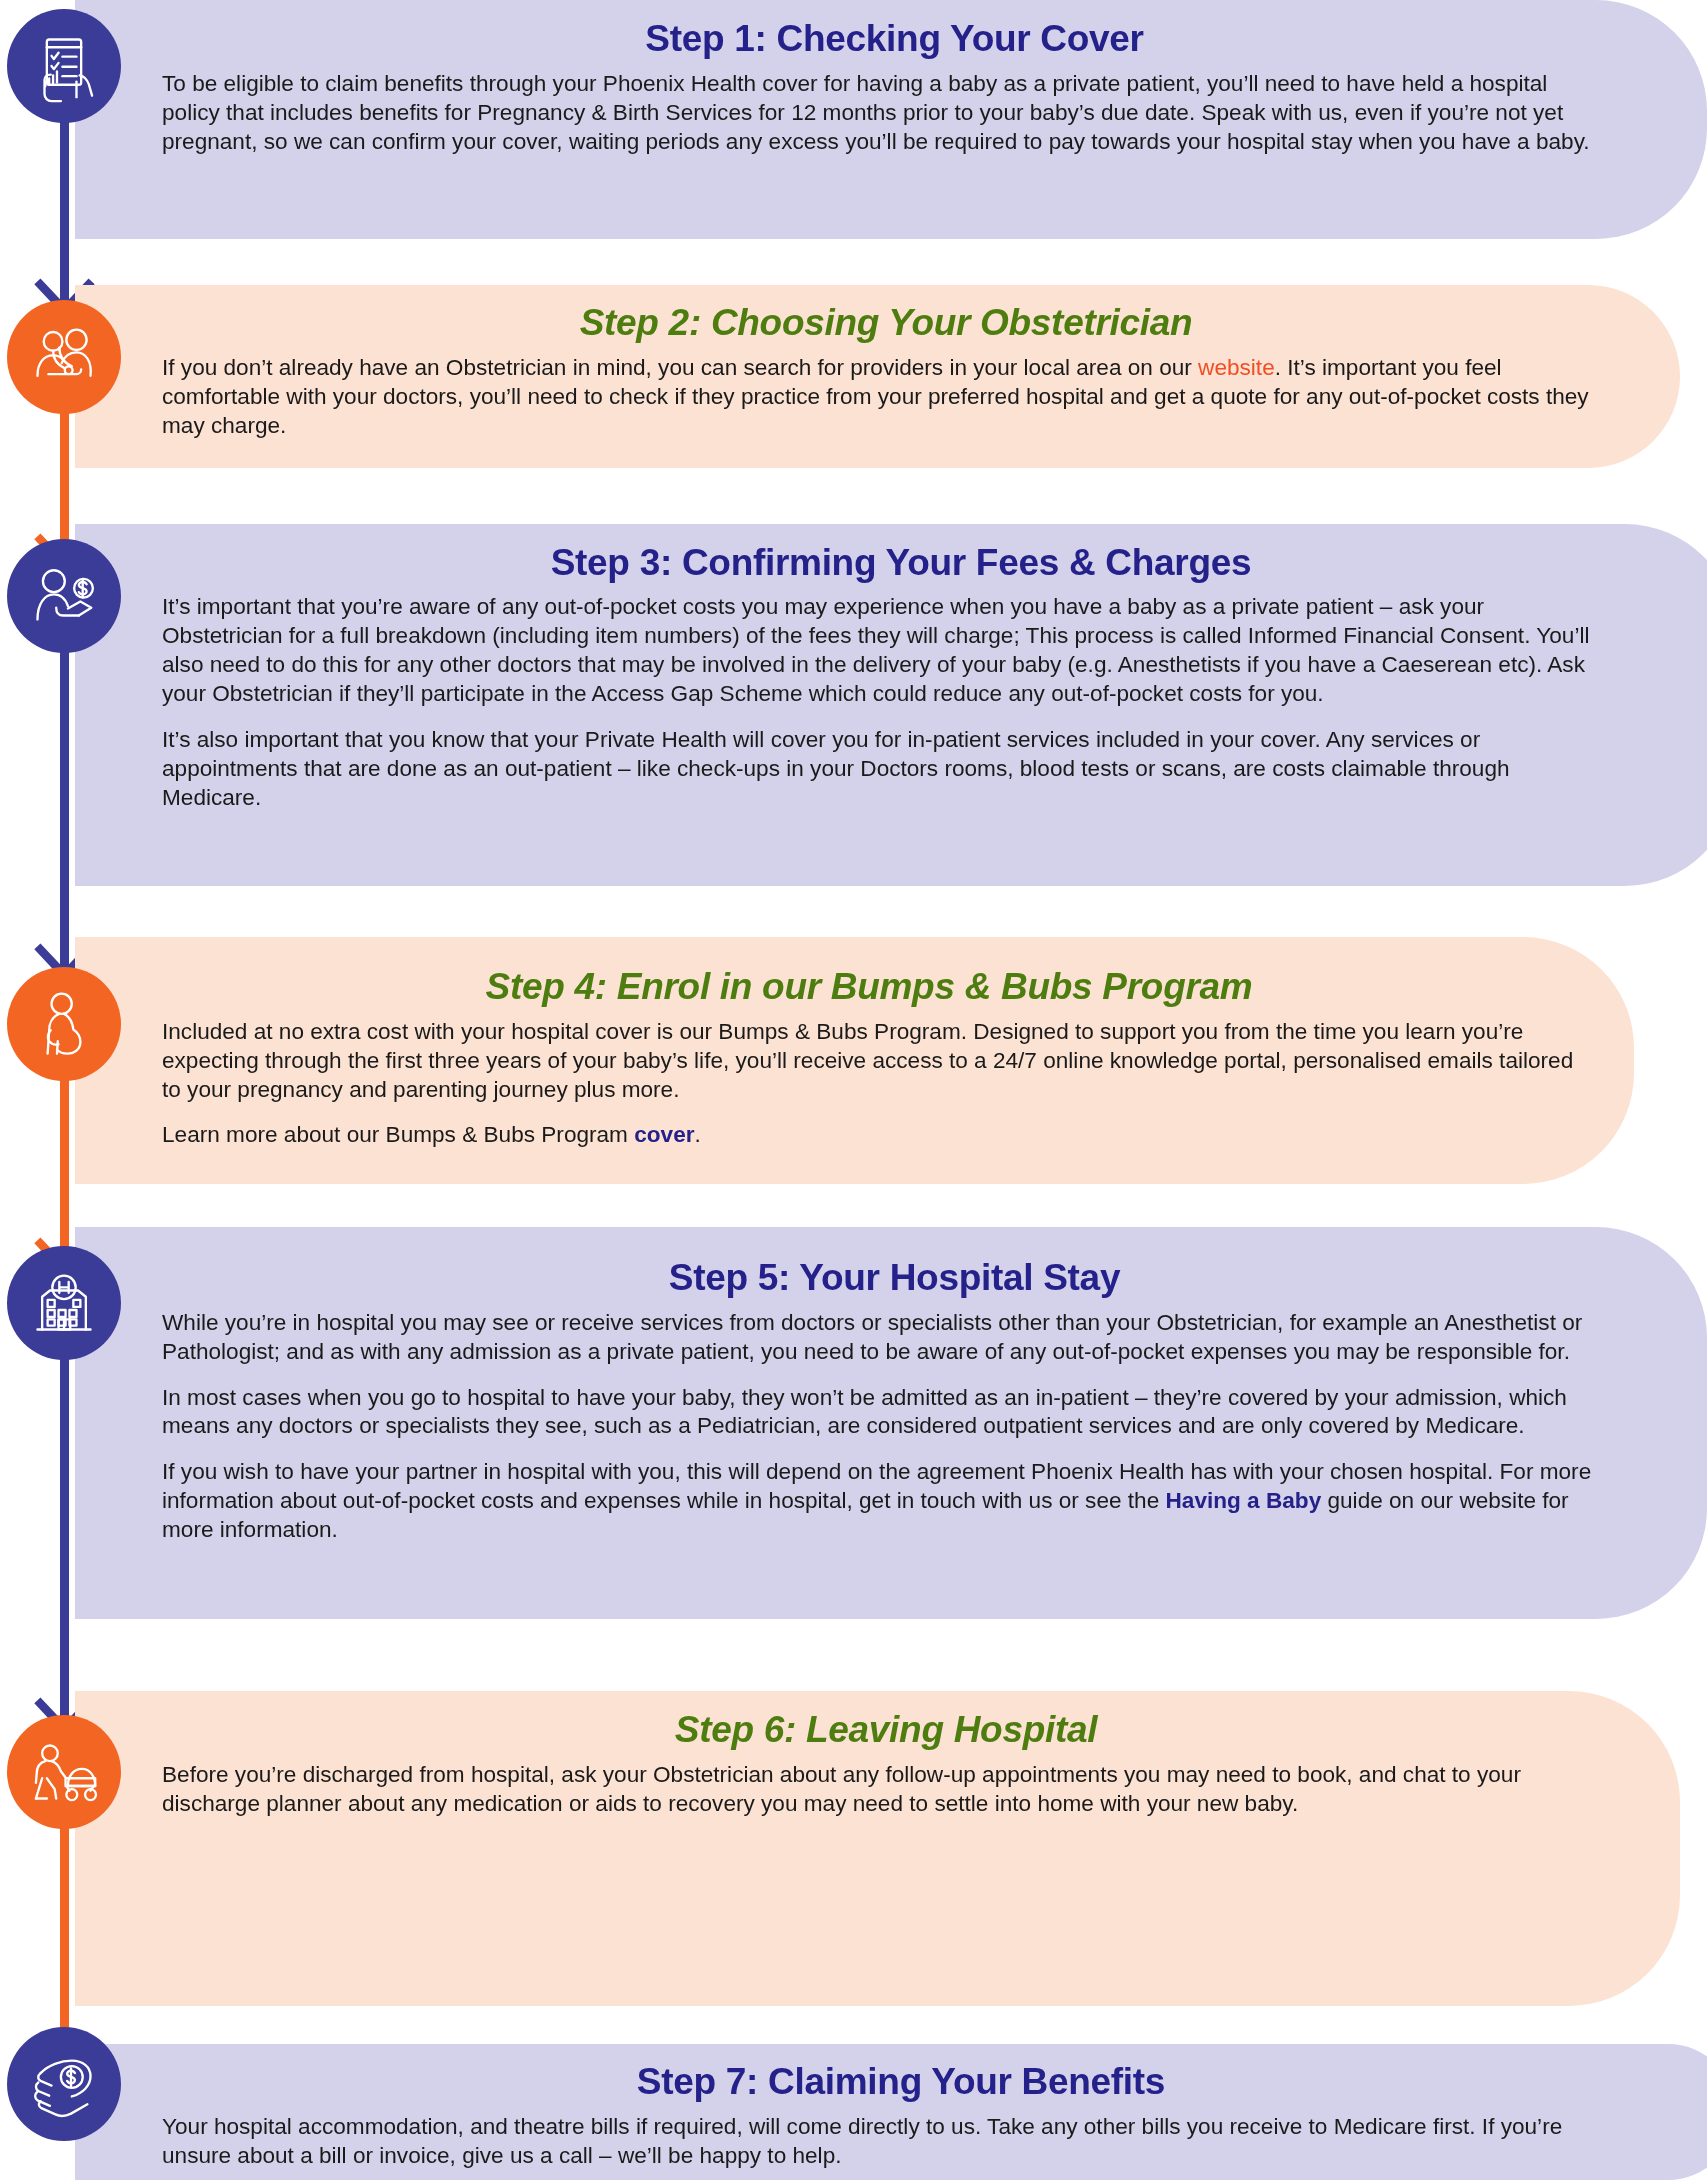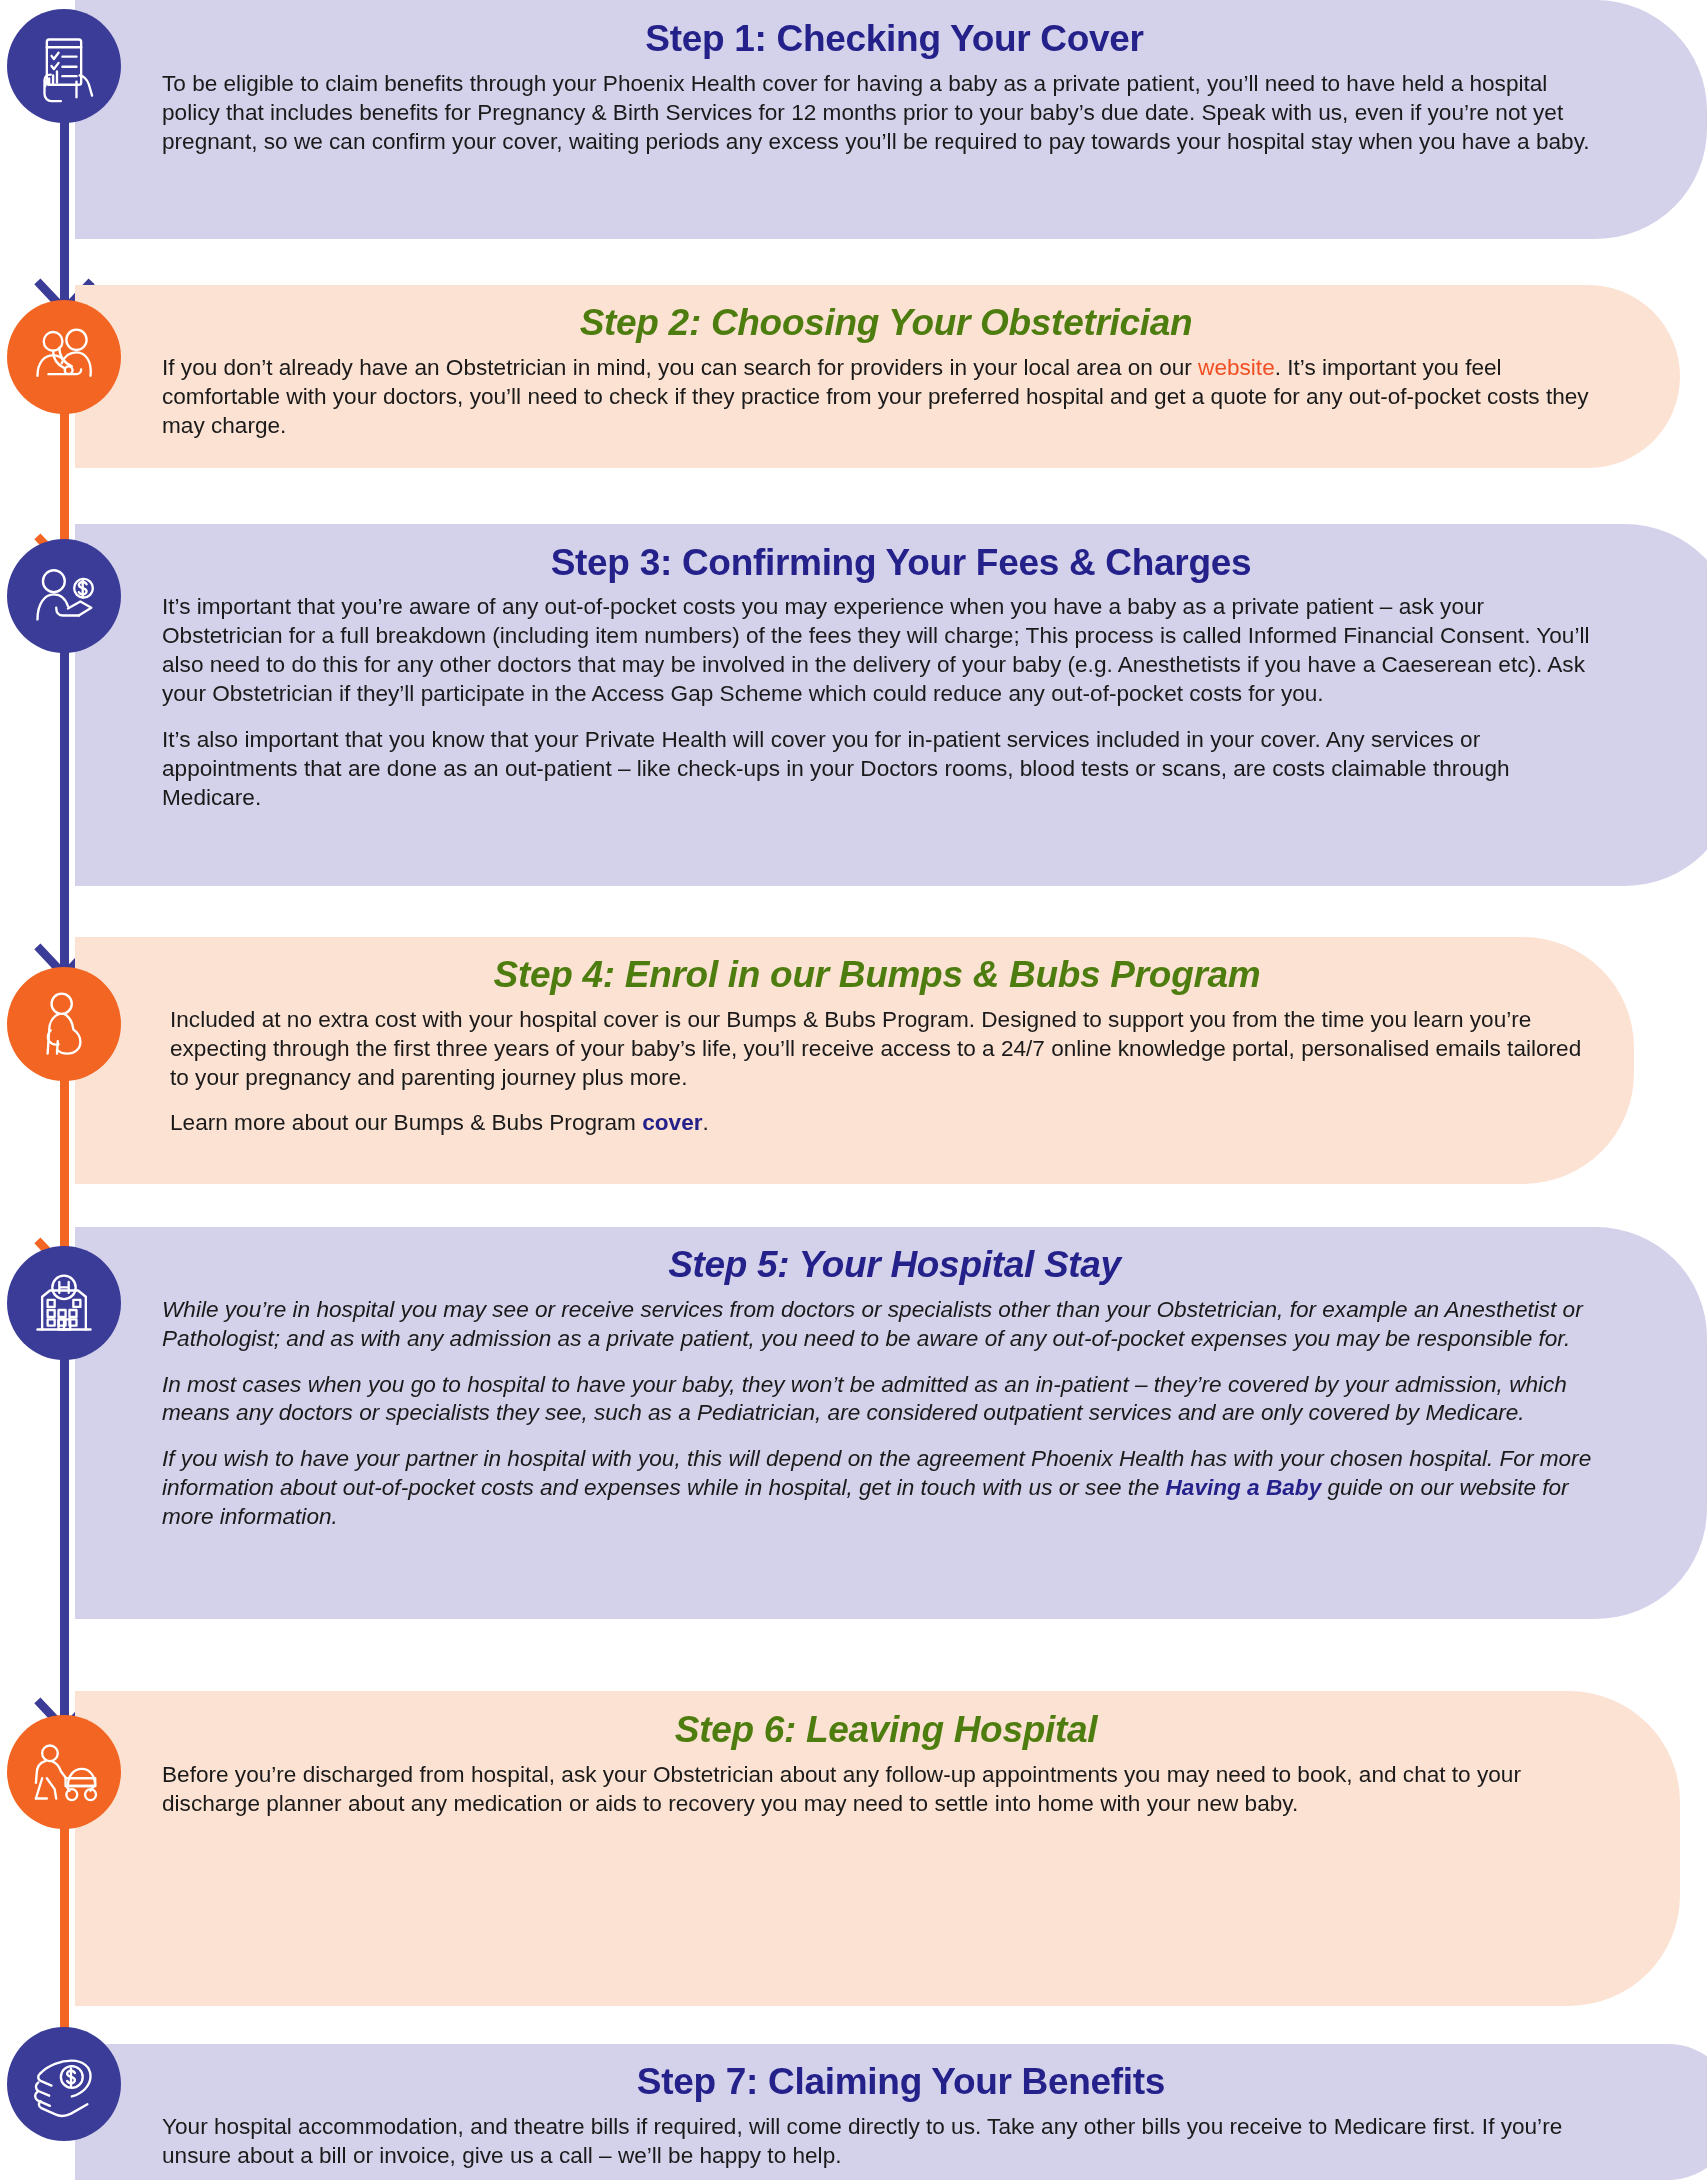--- a/index.html
+++ b/index.html
@@ -250,21 +250,21 @@
       <span>
         <svg width="78" height="78" viewBox="0 0 100 100" fill="none" stroke="#ffffff" stroke-width="3" stroke-linecap="round" stroke-linejoin="round">
           <circle cx="47" cy="24" r="13"></circle>
           <path d="M44 37 c-8 3 -13 11 -13 21 l-2 30"></path>
           <path d="M50 37 c8 4 11 12 12 20 c6 4 9 10 9 16 c0 9 -7 15 -17 15 c-6 0 -10 -2 -13 -5"></path>
           <path d="M41 88 l1 -16"></path>
           <path d="M33 58 c-4 4 -5 10 -2 14 c3 4 8 5 12 4"></path>
         </svg>
       </span>
     </div>
-    <div class="body" style="top:19px;width:1414px;margin-left:8px;">
+    <div class="body" style="top:31px;width:1414px;">
       <h2 class="step-title orange-t">Step 4: Enrol in our Bumps &amp; Bubs Program</h2>
       <div>
           <p class="para">Included at no extra cost with your hospital cover is our <span class="italic">Bumps &amp; Bubs Program</span>. Designed to support you from the time you learn you’re expecting through the first three years of your baby’s life, you’ll receive access to a 24/7 online knowledge portal, personalised emails tailored to your pregnancy and parenting journey plus more.</p>
           <p class="para">Learn more about our Bumps &amp; Bubs Program <span class="lnk-navy">cover</span>.</p>
         </div>
     </div>
   </div>
 
   <div class="step" style="top:1227px;">
     <div class="card purple" style="width:1632px;height:392px;"></div>
@@ -281,21 +281,21 @@
           <rect x="43" y="59" width="9" height="9"></rect>
           <rect x="57" y="59" width="9" height="9"></rect>
           <rect x="29" y="71" width="9" height="8"></rect>
           <rect x="43" y="71" width="9" height="8"></rect>
           <rect x="57" y="71" width="9" height="8"></rect>
           <rect x="43" y="71" width="15" height="13"></rect>
           <line x1="50" y1="71" x2="50" y2="84"></line>
         </svg>
       </span>
     </div>
-    <div class="body" style="top:19px;width:1465px;font-style:italic;">
+    <div class="body" style="top:32px;width:1465px;">
       <h2 class="step-title navy-t">Step 5: Your Hospital Stay</h2>
       <div>
           <p class="para">While you’re in hospital you may see or receive services from doctors or specialists other than your Obstetrician, for example an Anesthetist or Pathologist; and as with any admission as a private patient, you need to be aware of any out-of-pocket expenses you may be responsible for.</p>
           <p class="para">In most cases when you go to hospital to have your baby, they won’t be admitted as an in-patient – they’re covered by your admission, which means any doctors or specialists they see, such as a Pediatrician, are considered outpatient services and are only covered by Medicare.</p>
           <p class="para">If you wish to have your partner in hospital with you, this will depend on the agreement Phoenix Health has with your chosen hospital. For more information about out-of-pocket costs and expenses while in hospital, get in touch with us or see the <span class="lnk-navy">Having a Baby</span> guide on our website for more information.</p>
         </div>
     </div>
   </div>
 
   <div class="step" style="top:1691px;">

